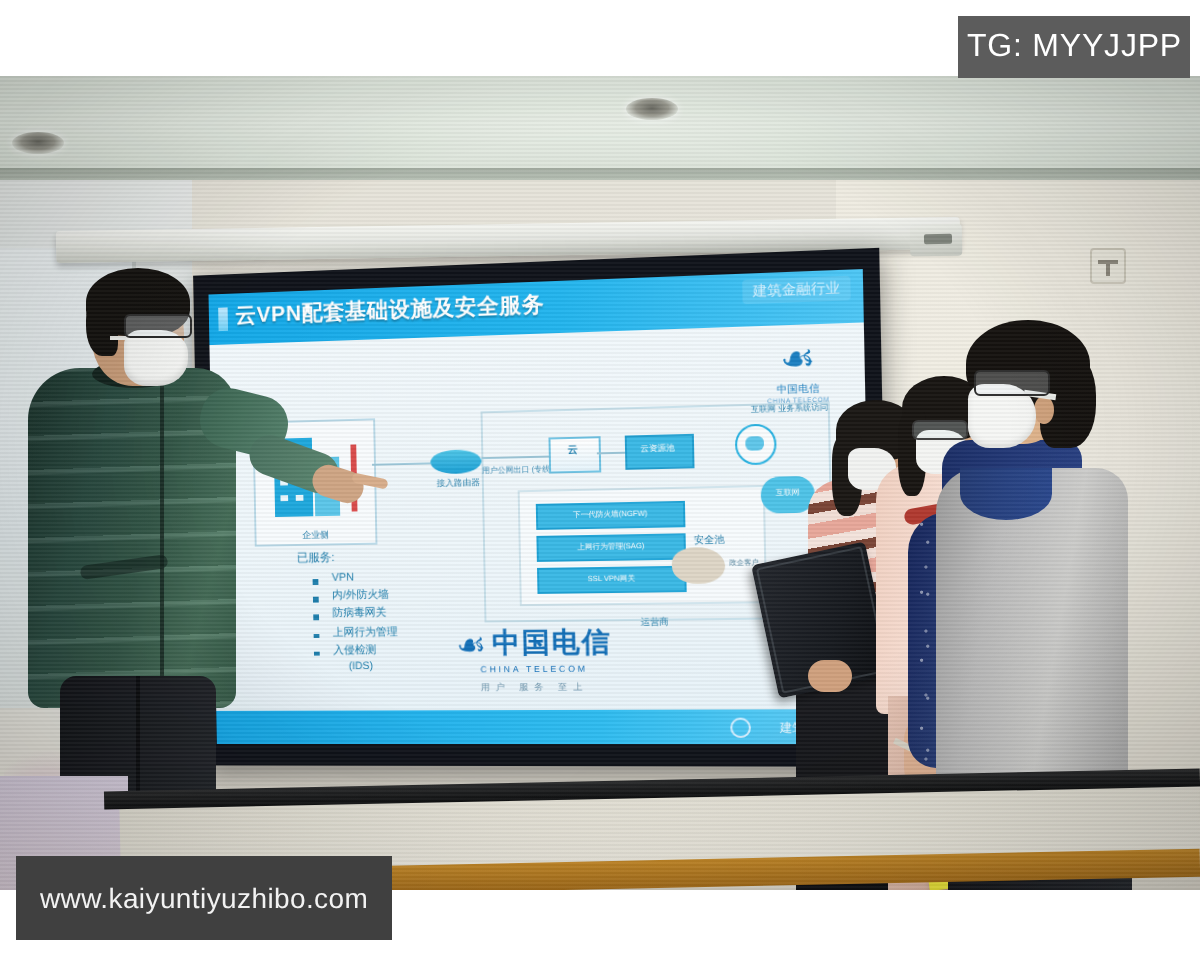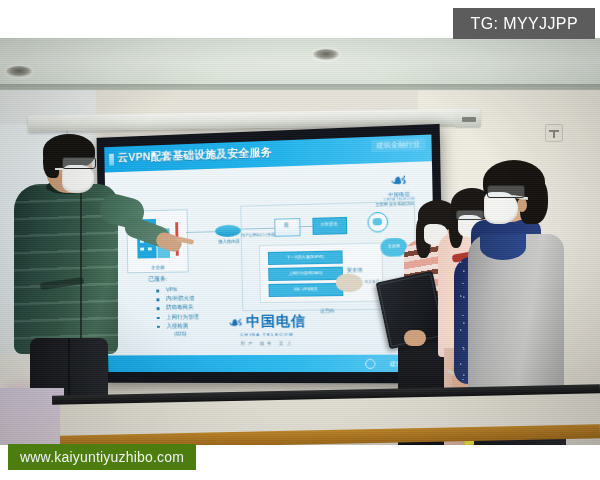--- a/index.html
+++ b/index.html
@@ -263,22 +263,22 @@
 
   
   .vignette{position:absolute;left:0;top:0;width:600px;height:407px;pointer-events:none;z-index:20;
     background:radial-gradient(ellipse at 50% 45%,rgba(0,0,0,0) 48%,rgba(0,0,0,.22) 100%);}
   .noise{position:absolute;left:0;top:0;width:600px;height:407px;pointer-events:none;z-index:21;
     opacity:.07;
     background:repeating-linear-gradient(0deg,rgba(0,0,0,.5) 0px,rgba(0,0,0,.5) 1px,rgba(255,255,255,.5) 1px,rgba(255,255,255,.5) 2px);}
 
   
   .wm-tg{position:absolute;right:5px;top:8px;height:31px;background:#5c5c5c;color:#ffffff;
-    display:flex;align-items:center;padding:0 17px;font-size:16px;letter-spacing:.4px;z-index:40;}
-  .wm-site{position:absolute;left:8px;bottom:10px;height:26px;background:#4d7c0f;color:#f2f2f2;
+    display:flex;align-items:center;padding:0 4px;font-size:16px;letter-spacing:.4px;z-index:40;}
+  .wm-site{position:absolute;left:8px;bottom:10px;height:42px;background:#404040;color:#f2f2f2;
     display:flex;align-items:center;padding:0 12px;font-size:14px;letter-spacing:.2px;z-index:40;}
 </style>
 </head>
 <body>
 
 <div class="stage">
 
   <div class="photo">
 
     <div class="ceiling"></div>

